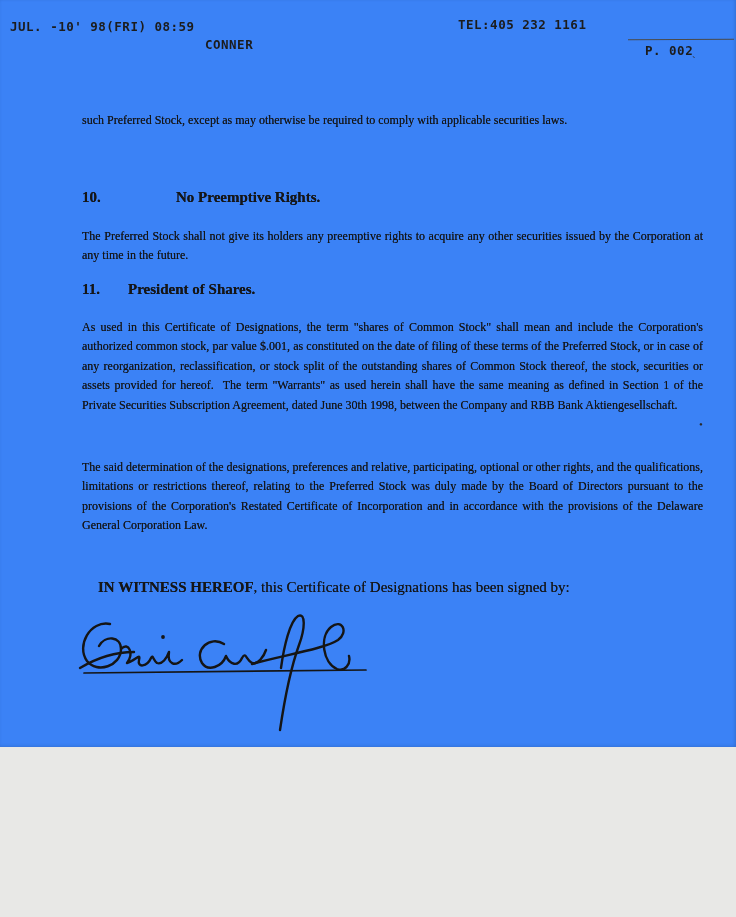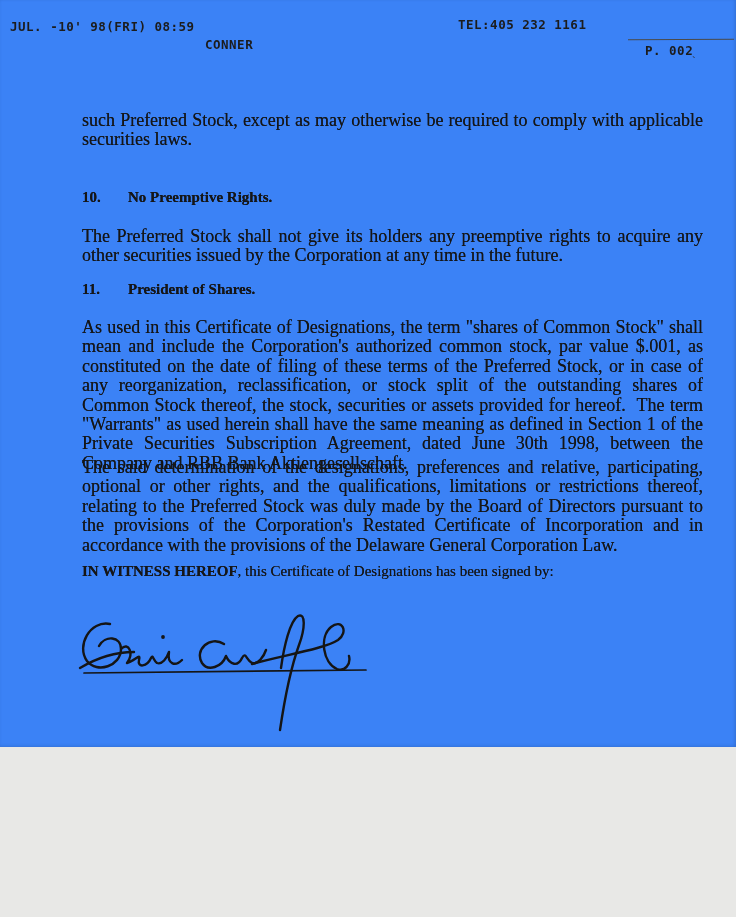--- a/index.html
+++ b/index.html
@@ -37,39 +37,39 @@
     width: 106px; height: 0;
     border-top: 1.6px solid #4a4a4a;
     transform: rotate(-0.4deg);
   }
   
   .bodytext {
     position: absolute;
     left: 82px;
     width: 621px;
     margin: 0;
-    font-size: 18px;
+    font-size: 12px;
     line-height: 19.4px;
     text-align: justify;
     text-shadow: 0 0 0.6px rgba(10,10,10,0.75);
     white-space: pre-wrap;
   }
   .sec-heading {
     position: absolute;
     left: 82px;
     display: flex;
     font-size: 15px;
     font-weight: bold;
     text-shadow: 0 0 0.6px rgba(10,10,10,0.8);
   }
   .sec-heading .sec-num { width: 46px; }
   .plainline {
     position: absolute;
     left: 82px;
-    margin: 0;
+    margin: 16px;
     font-size: 15px;
     white-space: pre-wrap;
     text-shadow: 0 0 0.6px rgba(10,10,10,0.75);
   }
   .bold { font-weight: bold; }
   .sig {
     position: absolute;
   }
   .sig path, .sig line {
     fill: none;
@@ -103,21 +103,21 @@
     <span class="fx-tel">TEL:405 232 1161</span>
     <span class="fx-page">P. 002</span>
     <div class="fx-underline"></div>
   </div>
 
   <span class="artifact" style="left:692px; top:54px;">`</span>
   <span class="artifact" style="left:699px; top:418px;">•</span>
 
   <p class="bodytext" style="top:111px;">such Preferred Stock, except as may otherwise be required to comply with applicable securities laws.</p>
 
-  <div class="sec-heading" style="top:189px;">
+  <div class="sec-heading" style="top:189px;gap:48px;">
     <span class="sec-num">10.</span>
     <span>No Preemptive Rights.</span>
   </div>
   <p class="bodytext" style="top:227px;">The Preferred Stock shall not give its holders any preemptive rights to acquire any other securities issued by the Corporation at any time in the future.</p>
 
   <div class="sec-heading" style="top:281px;">
     <span class="sec-num">11.</span>
     <span>President of Shares.</span>
   </div>
   <p class="bodytext" style="top:318px;">As used in this Certificate of Designations, the term "shares of Common Stock" shall mean and include the Corporation's authorized common stock, par value $.001, as constituted on the date of filing of these terms of the Preferred Stock, or in case of any reorganization, reclassification, or stock split of the outstanding shares of Common Stock thereof, the stock, securities or assets provided for hereof.  The term "Warrants" as used herein shall have the same meaning as defined in Section 1 of the Private Securities Subscription Agreement, dated June 30th 1998, between the Company and RBB Bank Aktiengesellschaft.</p>

